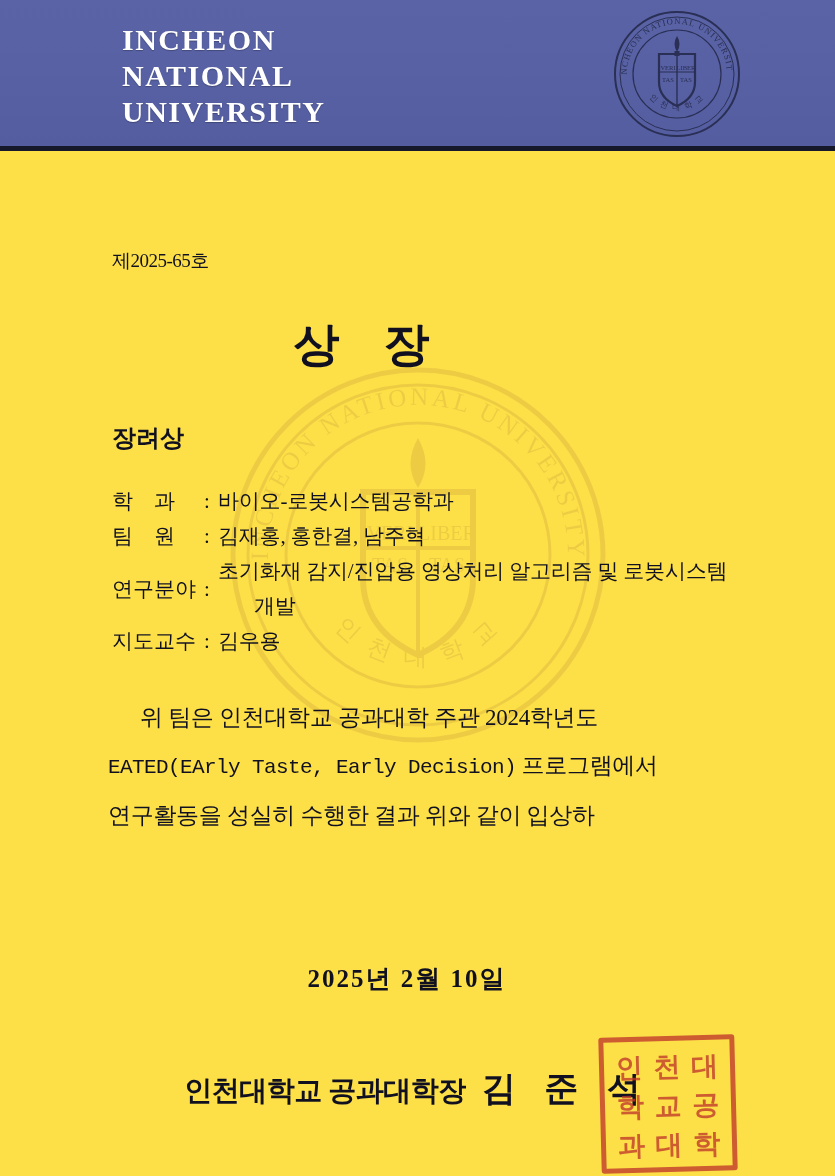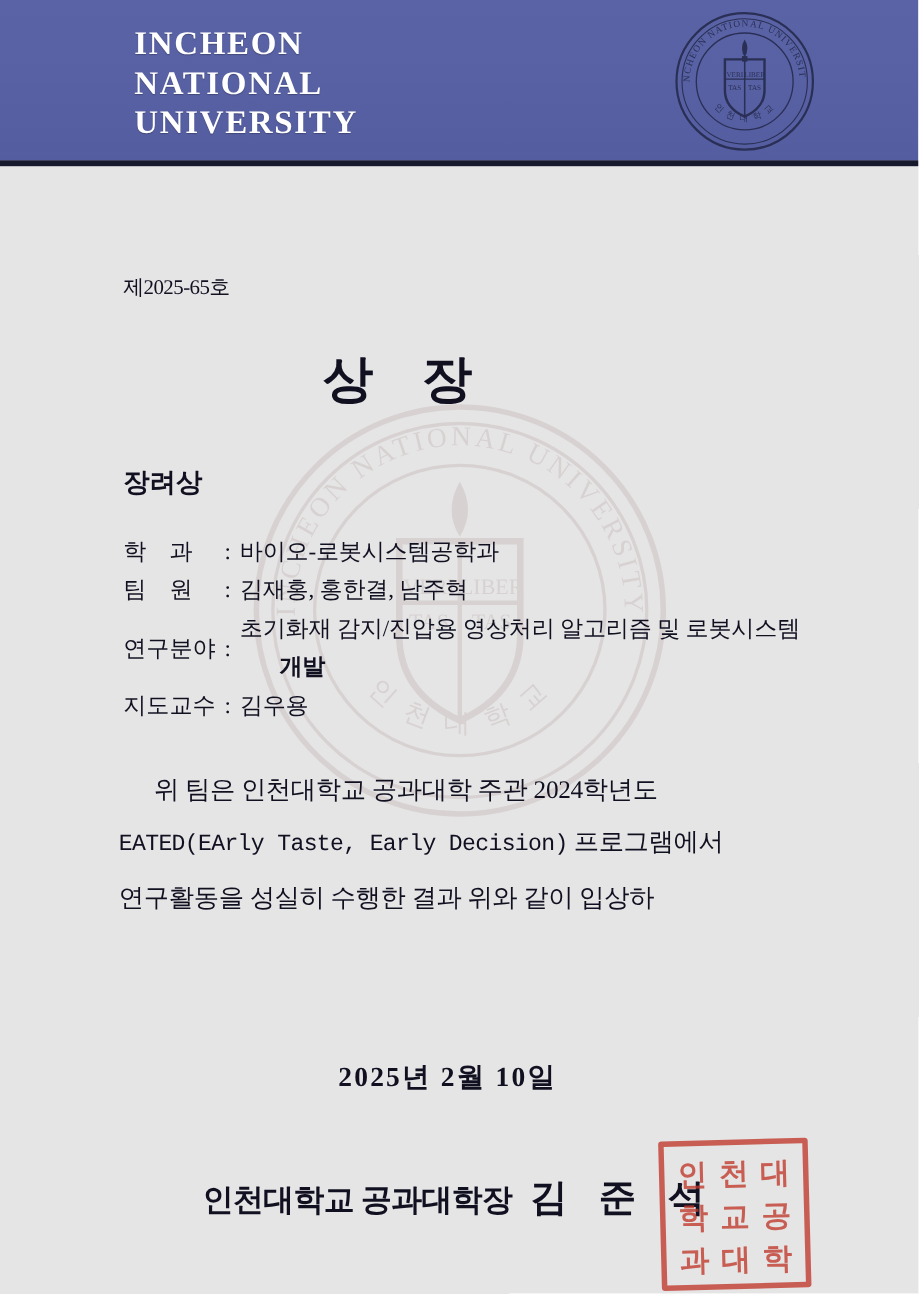--- a/index.html
+++ b/index.html
@@ -16,21 +16,21 @@
     position: relative;
     overflow: hidden;
   }
 
   
   .page {
     position: absolute;
     left: 0; top: 0;
     width: 835px;
     height: 1176px;
-    background: #e5e5e5;
+    background: #fde047;
     overflow: hidden;
   }
 
   
   .header-band {
     position: absolute;
     left: 0; top: 0;
     width: 835px;
     height: 146px;
     background: linear-gradient(180deg, #5a63a5 0%, #5861a3 45%, #545da0 100%);
@@ -148,21 +148,20 @@
     width: 14px;
     flex: 0 0 14px;
   }
   .field-value {
     flex: 1 1 auto;
     letter-spacing: -0.2px;
   }
   .field-value .cont {
     display: block;
     padding-left: 36px;
-    font-weight: bold;
   }
 
   .paragraph {
     position: absolute;
     left: 108px;
     top: 500px;
     width: 628px;
     font-size: 23px;
     line-height: 48px;
     letter-spacing: -0.3px;

